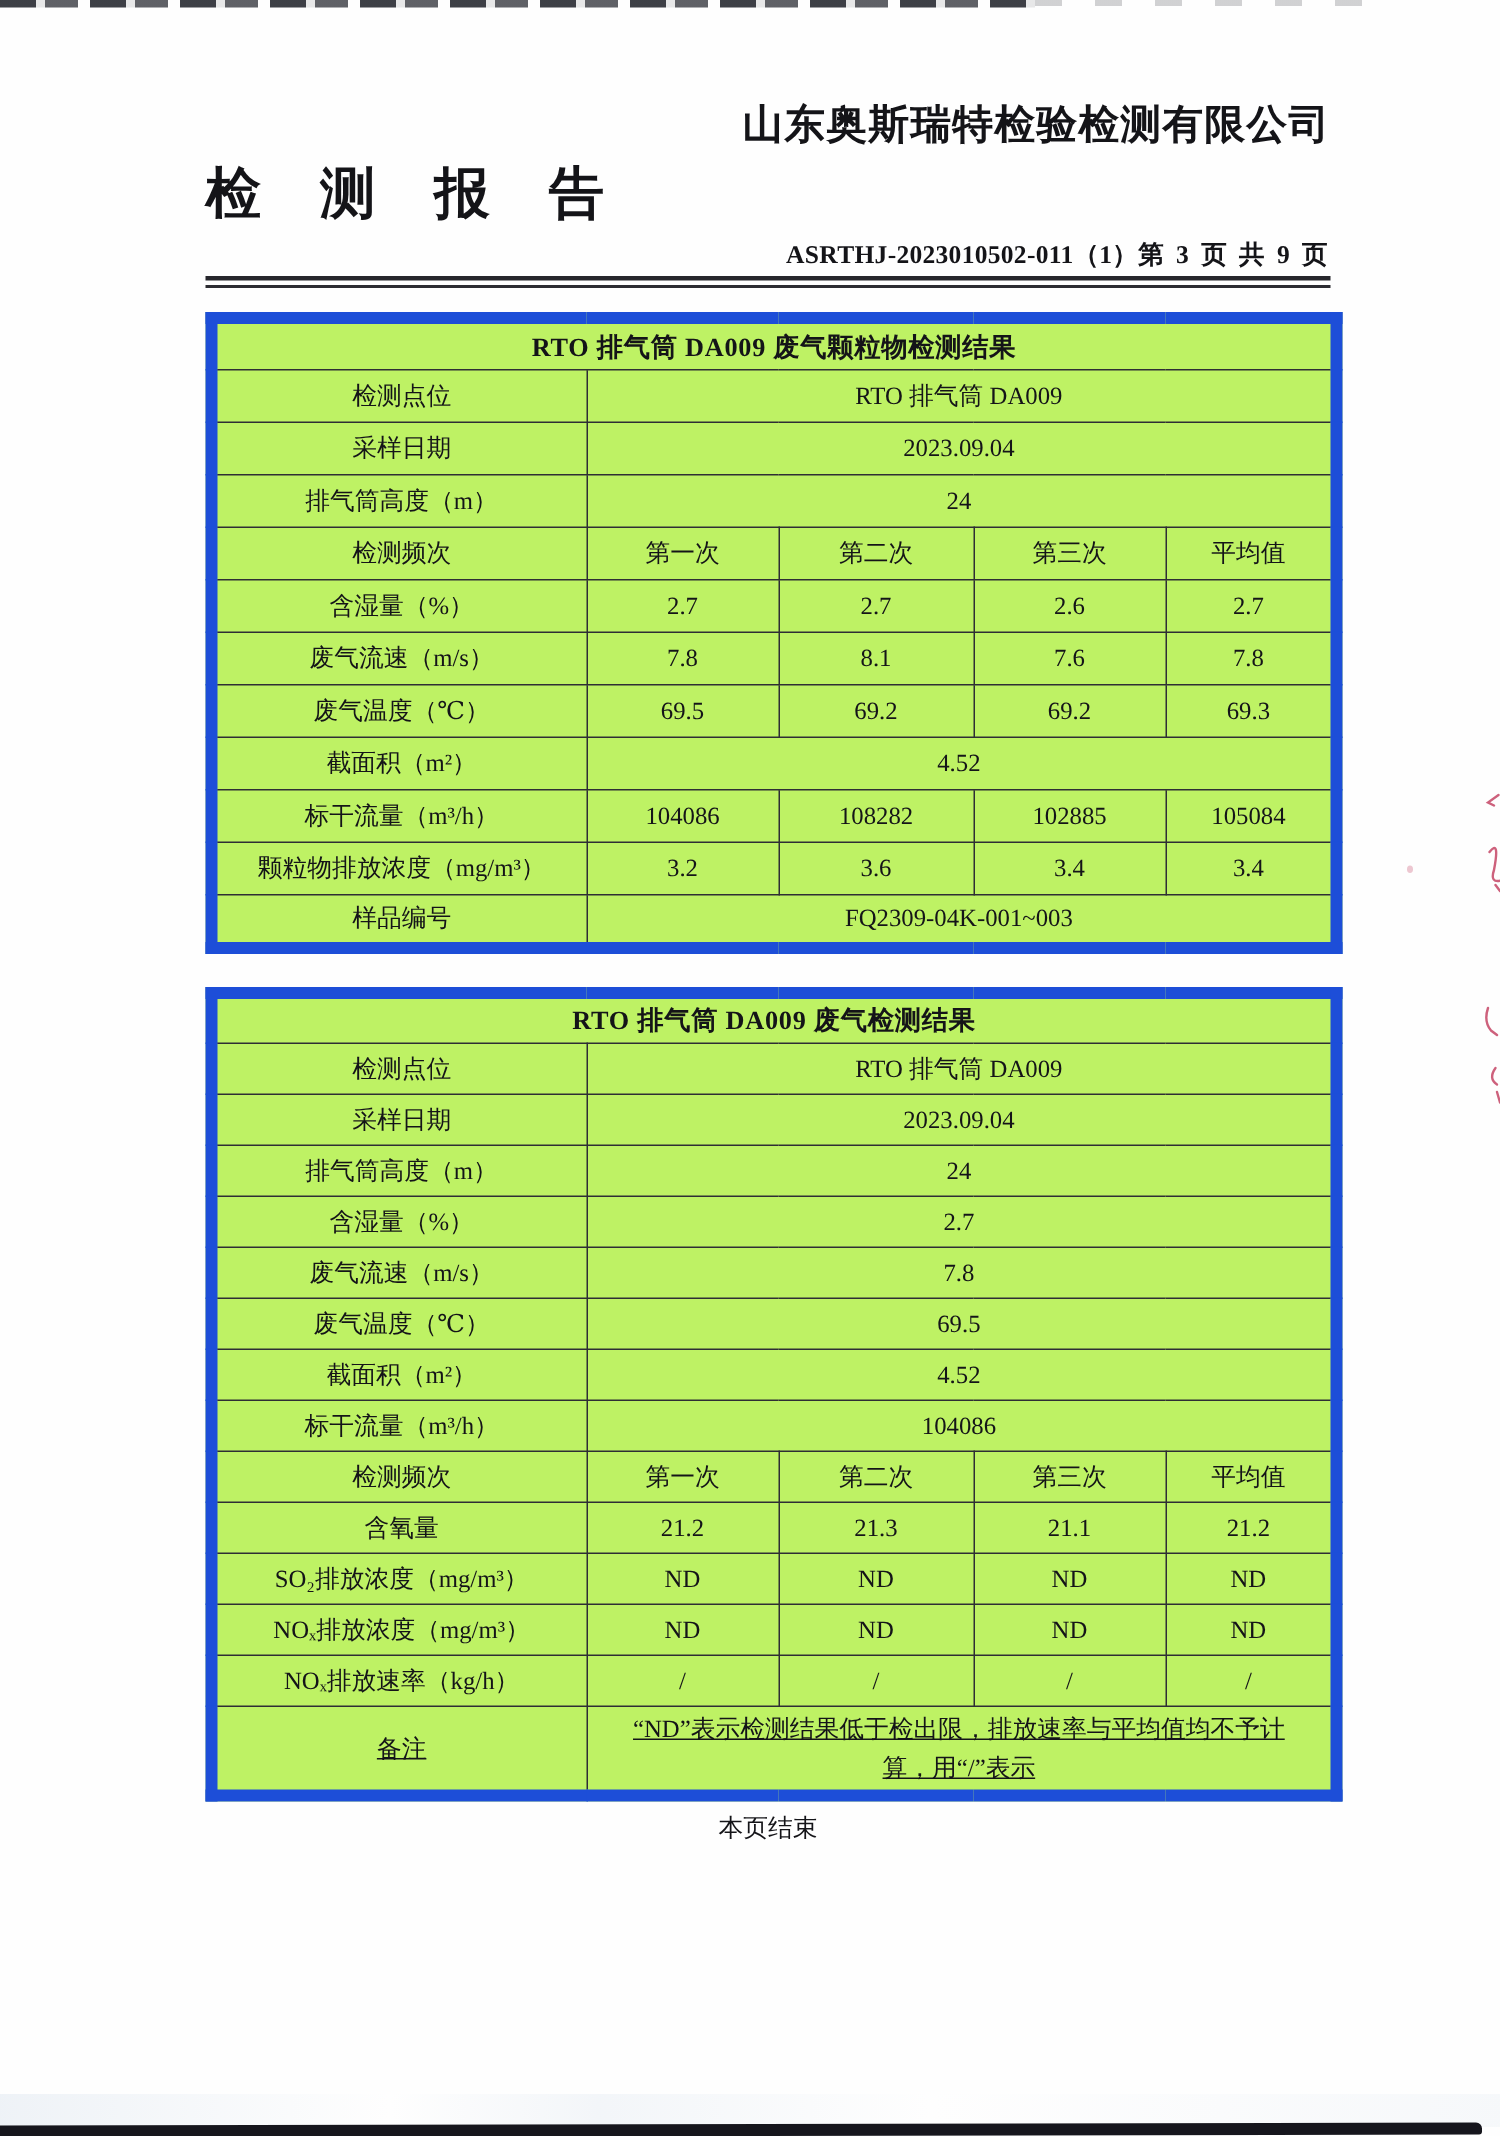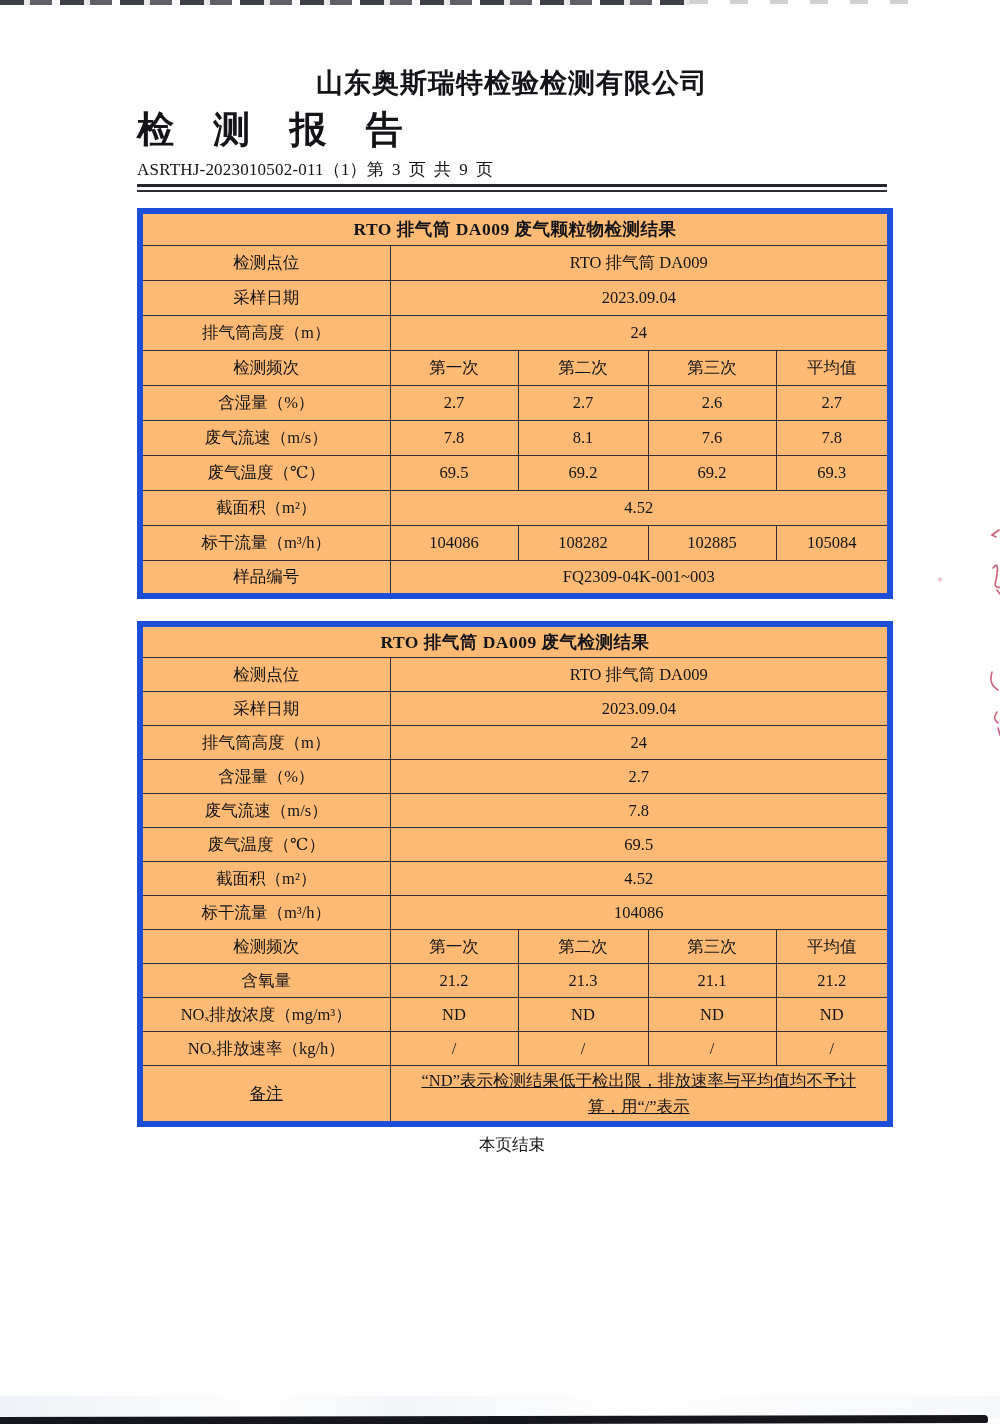--- a/index.html
+++ b/index.html
@@ -2,30 +2,30 @@
 <html><head>
 <meta charset="utf-8">
 <style>
   html,body { margin:0; padding:0; background:#ffffff; }
   .page {
     position:relative; width:1000px; height:1424px; background:#fefefe;
     font-family:"Liberation Serif","DejaVu Serif",serif; color:#141418; overflow:hidden;
   }
   .content { position:relative; margin-left:137px; width:750px; }
 
-  .company { padding-top:68px; text-align:center; font-size:27px; font-weight:bold; letter-spacing:1px; line-height:1.15; }
+  .company { padding-top:68px; text-align:right; font-size:27px; font-weight:bold; letter-spacing:1px; line-height:1.15; }
   .doc-title { margin-top:10px; text-align:left; font-size:37px; font-weight:bold; letter-spacing:8px; word-spacing:14px; line-height:1.15; }
 
-  .header-meta { margin-top:6px; display:flex; justify-content:flex-start; align-items:flex-end; font-size:17px; }
+  .header-meta { margin-top:6px; display:flex; justify-content:flex-end; align-items:flex-end; font-size:17px;font-weight:bold; }
   .report-no { letter-spacing:0.2px; }
   .page-indicator { letter-spacing:2px; }
 
   .rule { margin-top:3px; height:3px; border-top:3px solid #26262c; border-bottom:2px solid #2c2c32; }
 
-  table { width:750px; border-collapse:collapse; table-layout:fixed; border:6px solid #1d4ed8; background:#fdba74; }
+  table { width:750px; border-collapse:collapse; table-layout:fixed; border:8px solid #1d4ed8; background:#bef264; }
   .t1 { margin-top:16px; }
   .t2 { margin-top:22px; }
   td { border:1px solid #2e2e34; text-align:center; vertical-align:middle; font-size:16.5px; padding:0 4px; overflow:hidden; white-space:nowrap; }
   .t1 tr { height:35px; }
   .t2 tr { height:34px; }
   tr.title-row td { font-weight:bold; font-size:17.5px; letter-spacing:0.5px; }
   tr.remark-row { height:56px;text-decoration:underline; }
   td.remark-cell { white-space:normal; line-height:1.55; padding:2px 26px; }
   col.c-label { width:250px; }
   col.c1 { width:128px; } col.c2 { width:130px; } col.c3 { width:128px; } col.c4 { width:114px; }
@@ -128,20 +128,27 @@
           <td colspan="4">4.52</td>
         </tr>
         <tr>
           <td>标干流量（m³/h）</td>
           <td>104086</td>
           <td>108282</td>
           <td>102885</td>
           <td>105084</td>
         </tr>
         <tr>
+          <td>颗粒物排放浓度（mg/m³）</td>
+          <td>3.2</td>
+          <td>3.6</td>
+          <td>3.4</td>
+          <td>3.4</td>
+        </tr>
+        <tr>
           <td>样品编号</td>
           <td colspan="4">FQ2309-04K-001~003</td>
         </tr>
       </tbody>
     </table>
 
     <table class="t2">
       <colgroup>
           <col class="c-label">
           <col class="c1">
@@ -193,20 +200,27 @@
           <td>平均值</td>
         </tr>
         <tr>
           <td>含氧量</td>
           <td>21.2</td>
           <td>21.3</td>
           <td>21.1</td>
           <td>21.2</td>
         </tr>
         <tr>
+          <td>SO₂排放浓度（mg/m³）</td>
+          <td>ND</td>
+          <td>ND</td>
+          <td>ND</td>
+          <td>ND</td>
+        </tr>
+        <tr>
           <td>NOₓ排放浓度（mg/m³）</td>
           <td>ND</td>
           <td>ND</td>
           <td>ND</td>
           <td>ND</td>
         </tr>
         <tr>
           <td>NOₓ排放速率（kg/h）</td>
           <td>/</td>
           <td>/</td>

